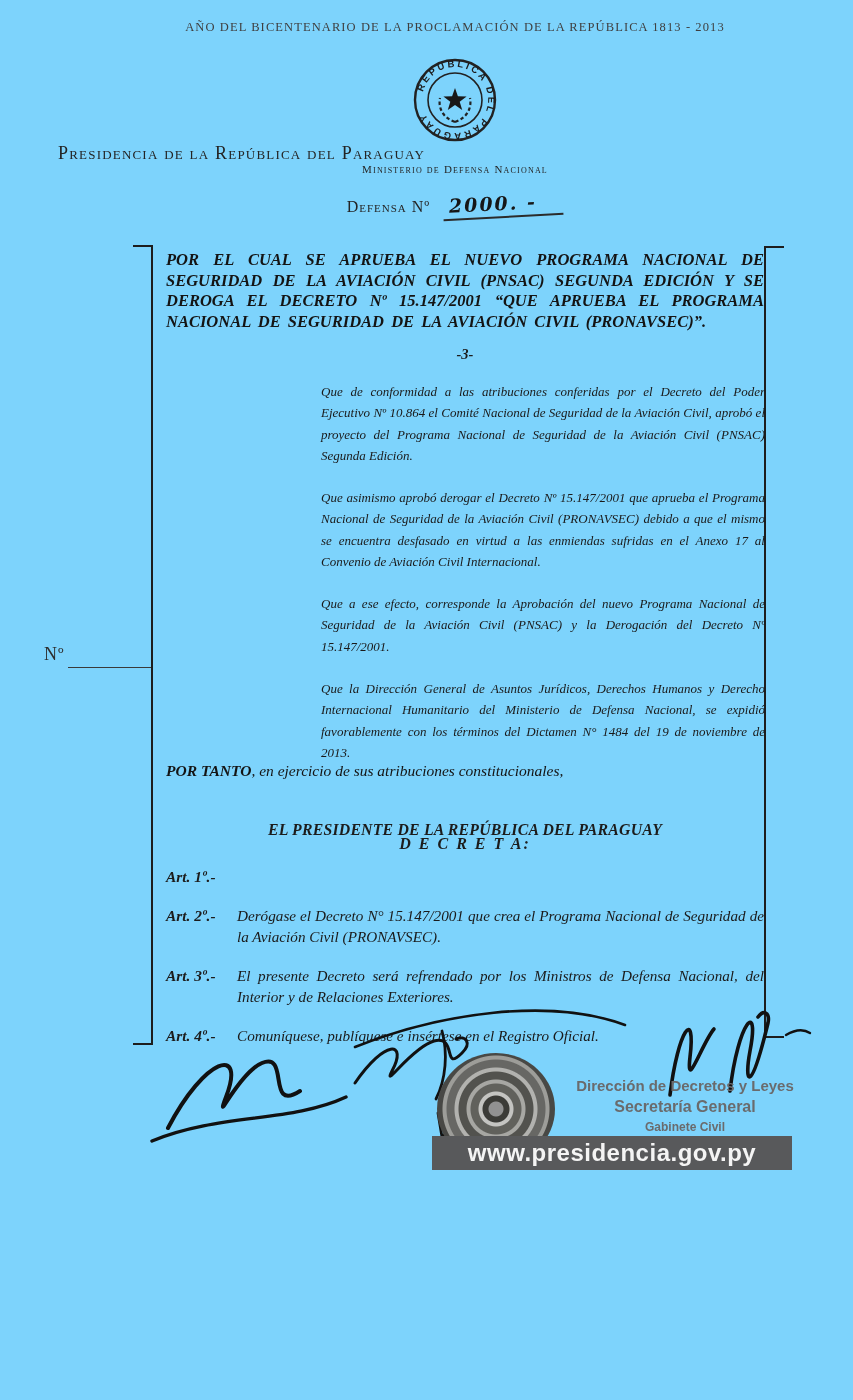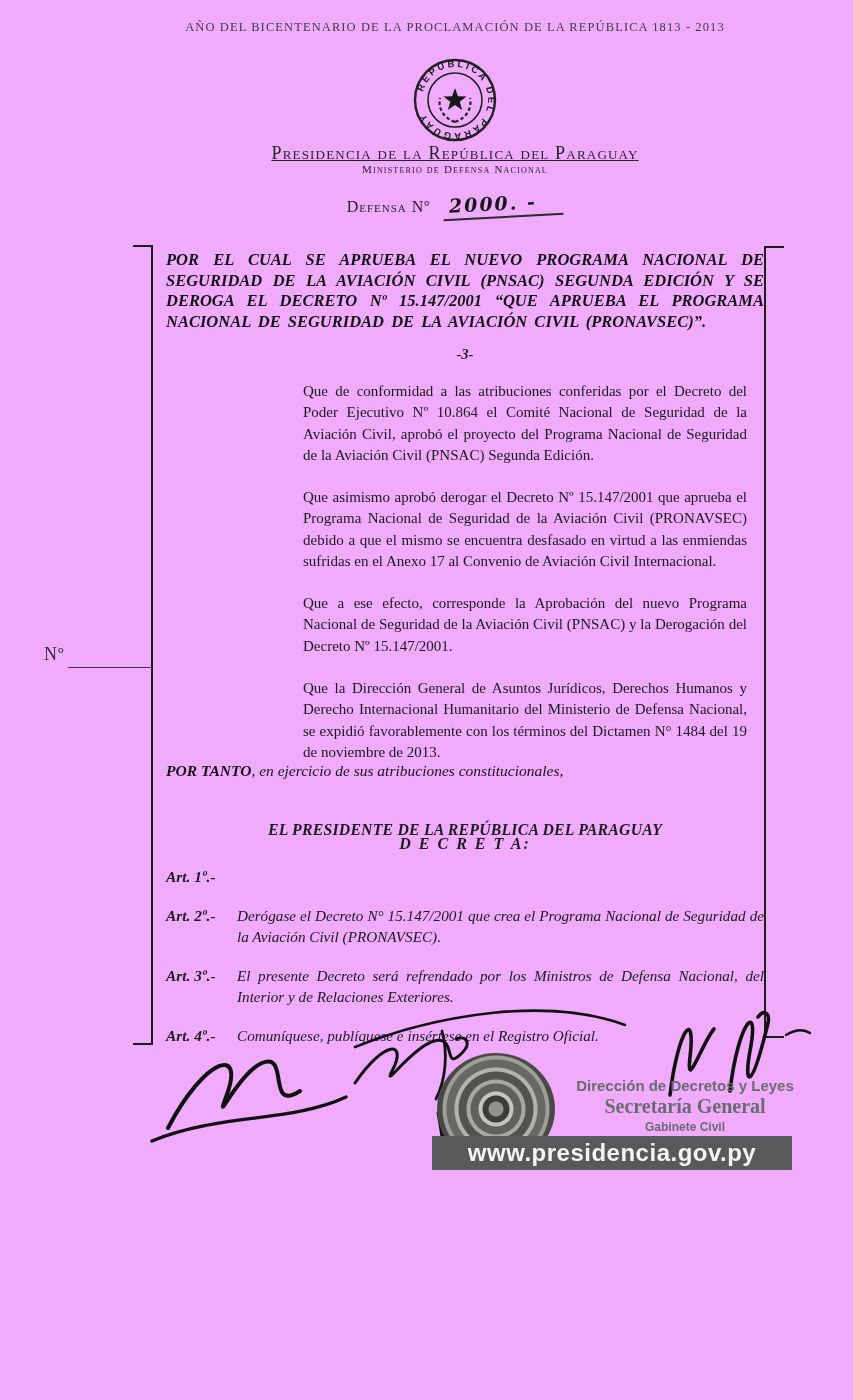--- a/index.html
+++ b/index.html
@@ -1,29 +1,29 @@
 <!DOCTYPE html>
 <html><head>
 <meta charset="utf-8">
 <style>
   html,body{margin:0;padding:0;background:#e8e8e8;}
   .page{
-    position:relative;width:853px;height:1400px;background:#f0abfc;
+    position:relative;width:853px;height:1400px;background:#7dd3fc;
     margin:0 auto;overflow:hidden;
     font-family:"Liberation Serif",serif;color:#1c1c1c;
   }
   
   .top-motto{
     position:absolute;left:58px;top:20px;width:794px;text-align:center;
     font-variant:small-caps;font-size:12.5px;letter-spacing:1.1px;color:#3f3f3f;
   }
   .seal-wrap{position:absolute;left:413px;top:58px;width:84px;height:84px;}
   .inst-1{
-    position:absolute;left:58px;top:143px;width:794px;text-align:center;
-    font-variant:small-caps;font-size:18px;letter-spacing:1.2px;color:#242424;text-decoration:underline;
+    position:absolute;left:58px;top:143px;width:794px;
+    font-variant:small-caps;font-size:18px;letter-spacing:1.2px;color:#242424;
   }
   .inst-2{
     position:absolute;left:58px;top:163px;width:794px;text-align:center;
     font-variant:small-caps;font-size:11px;letter-spacing:1.2px;color:#242424;
   }
   .decree-line{
     position:absolute;left:58px;top:194px;width:794px;text-align:center;
     font-variant:small-caps;font-size:16px;letter-spacing:1px;color:#242424;
   }
   .decree-number{
@@ -51,22 +51,22 @@
   .doc-title{
     position:absolute;left:166px;top:250px;width:598px;
     font-style:italic;font-weight:bold;font-size:16.5px;line-height:20.6px;
     text-align:justify;word-spacing:0.18em;color:#141414;
   }
   .page-num{
     position:absolute;left:166px;top:346px;width:598px;text-align:center;
     font-style:italic;font-weight:bold;font-size:14.5px;
   }
   .recital{
-    position:absolute;left:303px;width:444px;
-    font-size:15px;line-height:21.3px;text-align:justify;color:#1a1a1a;
+    position:absolute;left:321px;width:444px;
+    font-style:italic;font-size:13px;line-height:21.3px;text-align:justify;color:#1a1a1a;
   }
   .r1{top:381px;}
   .r2{top:487px;}
   .r3{top:593px;}
   .r4{top:678px;}
   .por-tanto{
     position:absolute;left:166px;top:762px;width:598px;
     font-style:italic;font-size:15.5px;color:#141414;
   }
   .por-tanto b{font-weight:bold;}
@@ -96,21 +96,21 @@
         #8f8f8f 0 7px,#34342f 8px 13px,#c6c6c3 14px 17px,
         #5c5c57 18px 25px,#a7a7a3 26px 29px,#4c4c48 30px 37px,
         #b3b3af 38px 41px,#636360 42px 49px,#9c9c98 50px 53px,#42423e 54px 60px);
     filter:contrast(0.92) brightness(1.02);
   }
   .stamp-text{
     position:absolute;left:560px;top:1060px;width:250px;text-align:center;
     font-family:"Liberation Sans",sans-serif;font-weight:bold;color:#6a6b6d;
   }
   .stamp-text .s1{font-size:15px;line-height:20px;margin-top:16px;}
-  .stamp-text .s2{font-size:20px;line-height:21px;font-family:Liberation Serif, serif;}
+  .stamp-text .s2{font-size:16px;line-height:21px;}
   .stamp-text .s3{font-size:12px;line-height:21px;}
   .url-banner{
     position:absolute;left:432px;top:1136px;width:360px;height:34px;
     background:#58595b;display:flex;align-items:center;justify-content:center;
     font-family:"Liberation Sans",sans-serif;font-weight:bold;font-size:24px;color:#f4f4f4;
     letter-spacing:0.5px;
   }
 </style>
 </head>
 <body>

